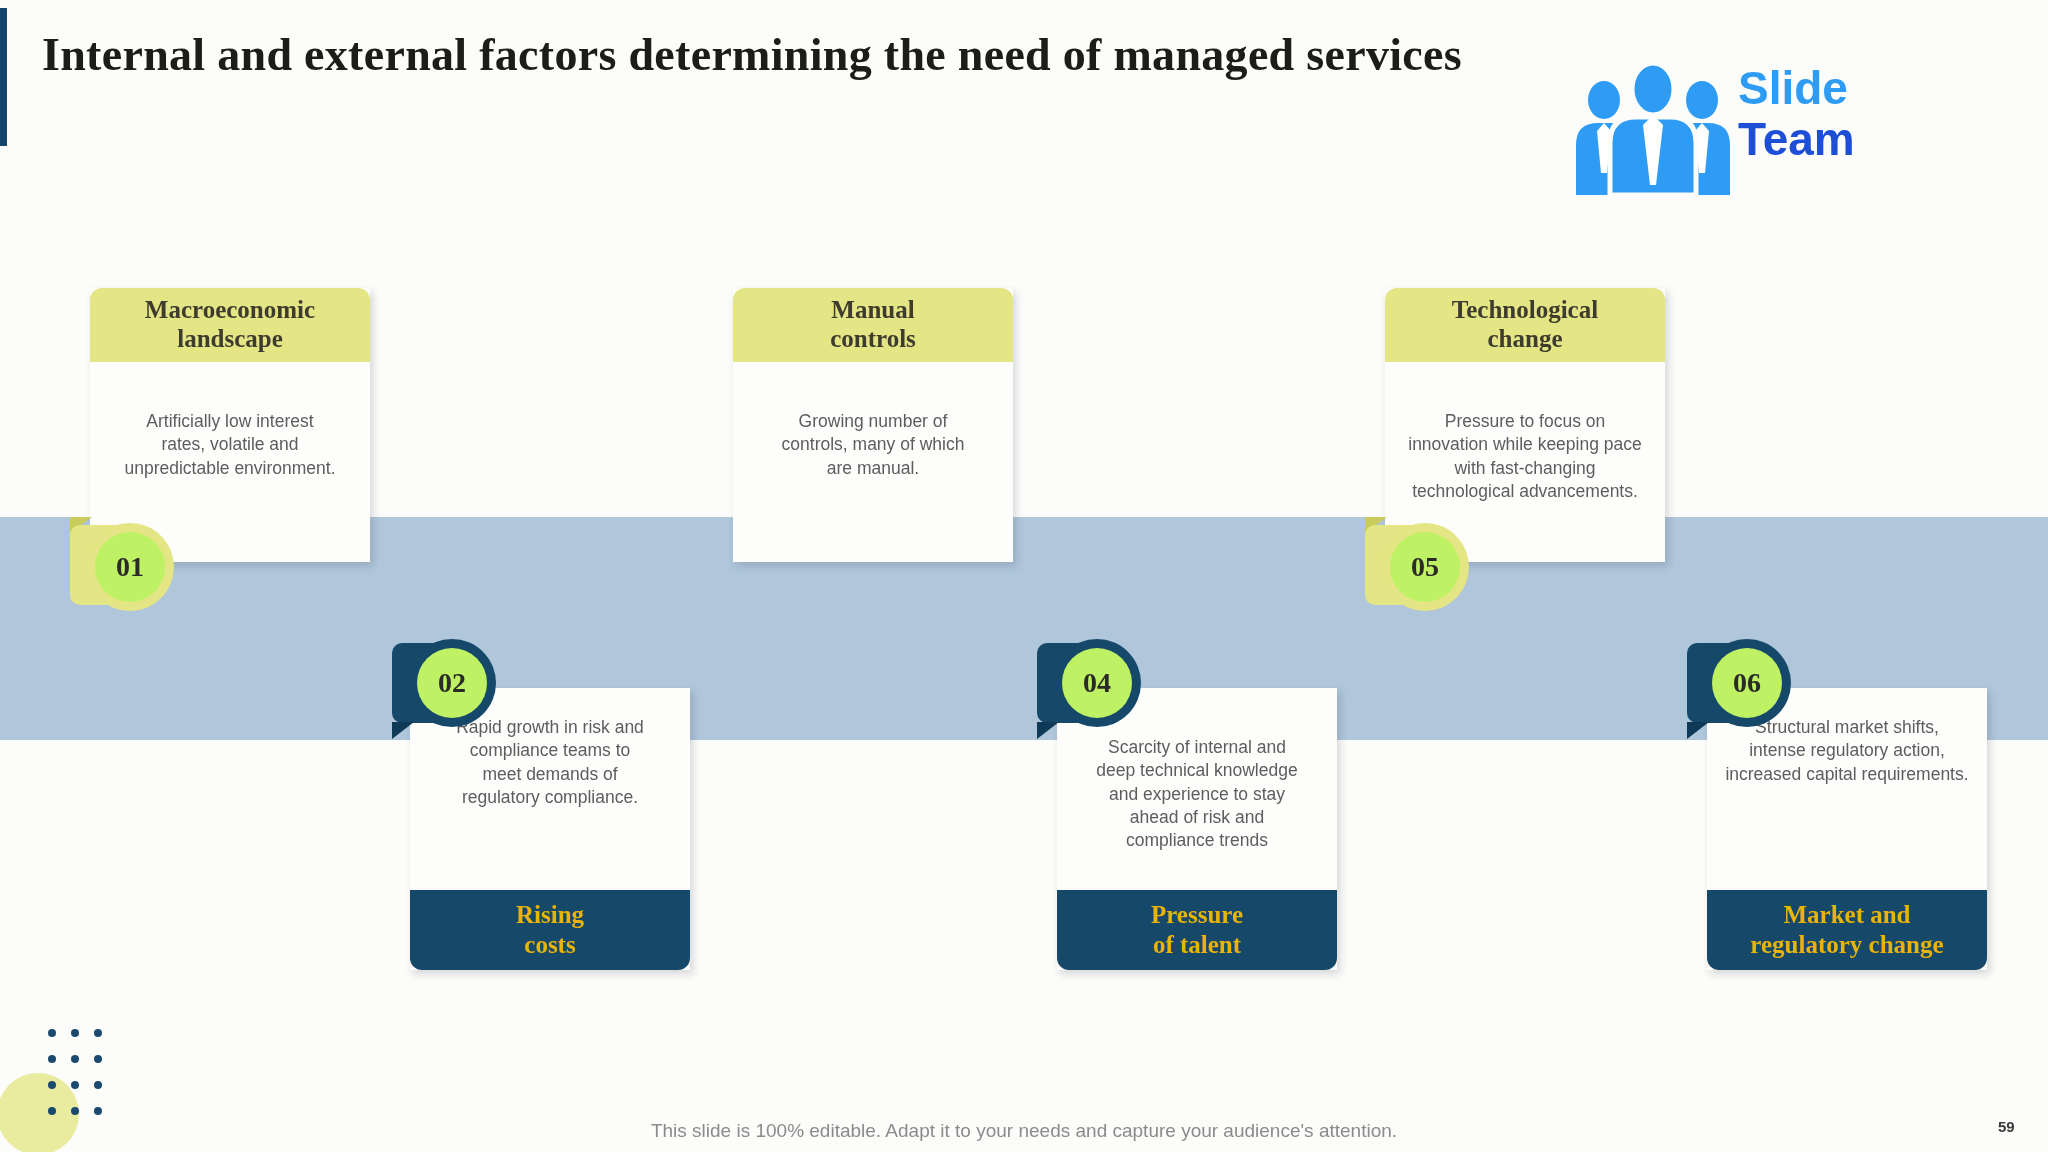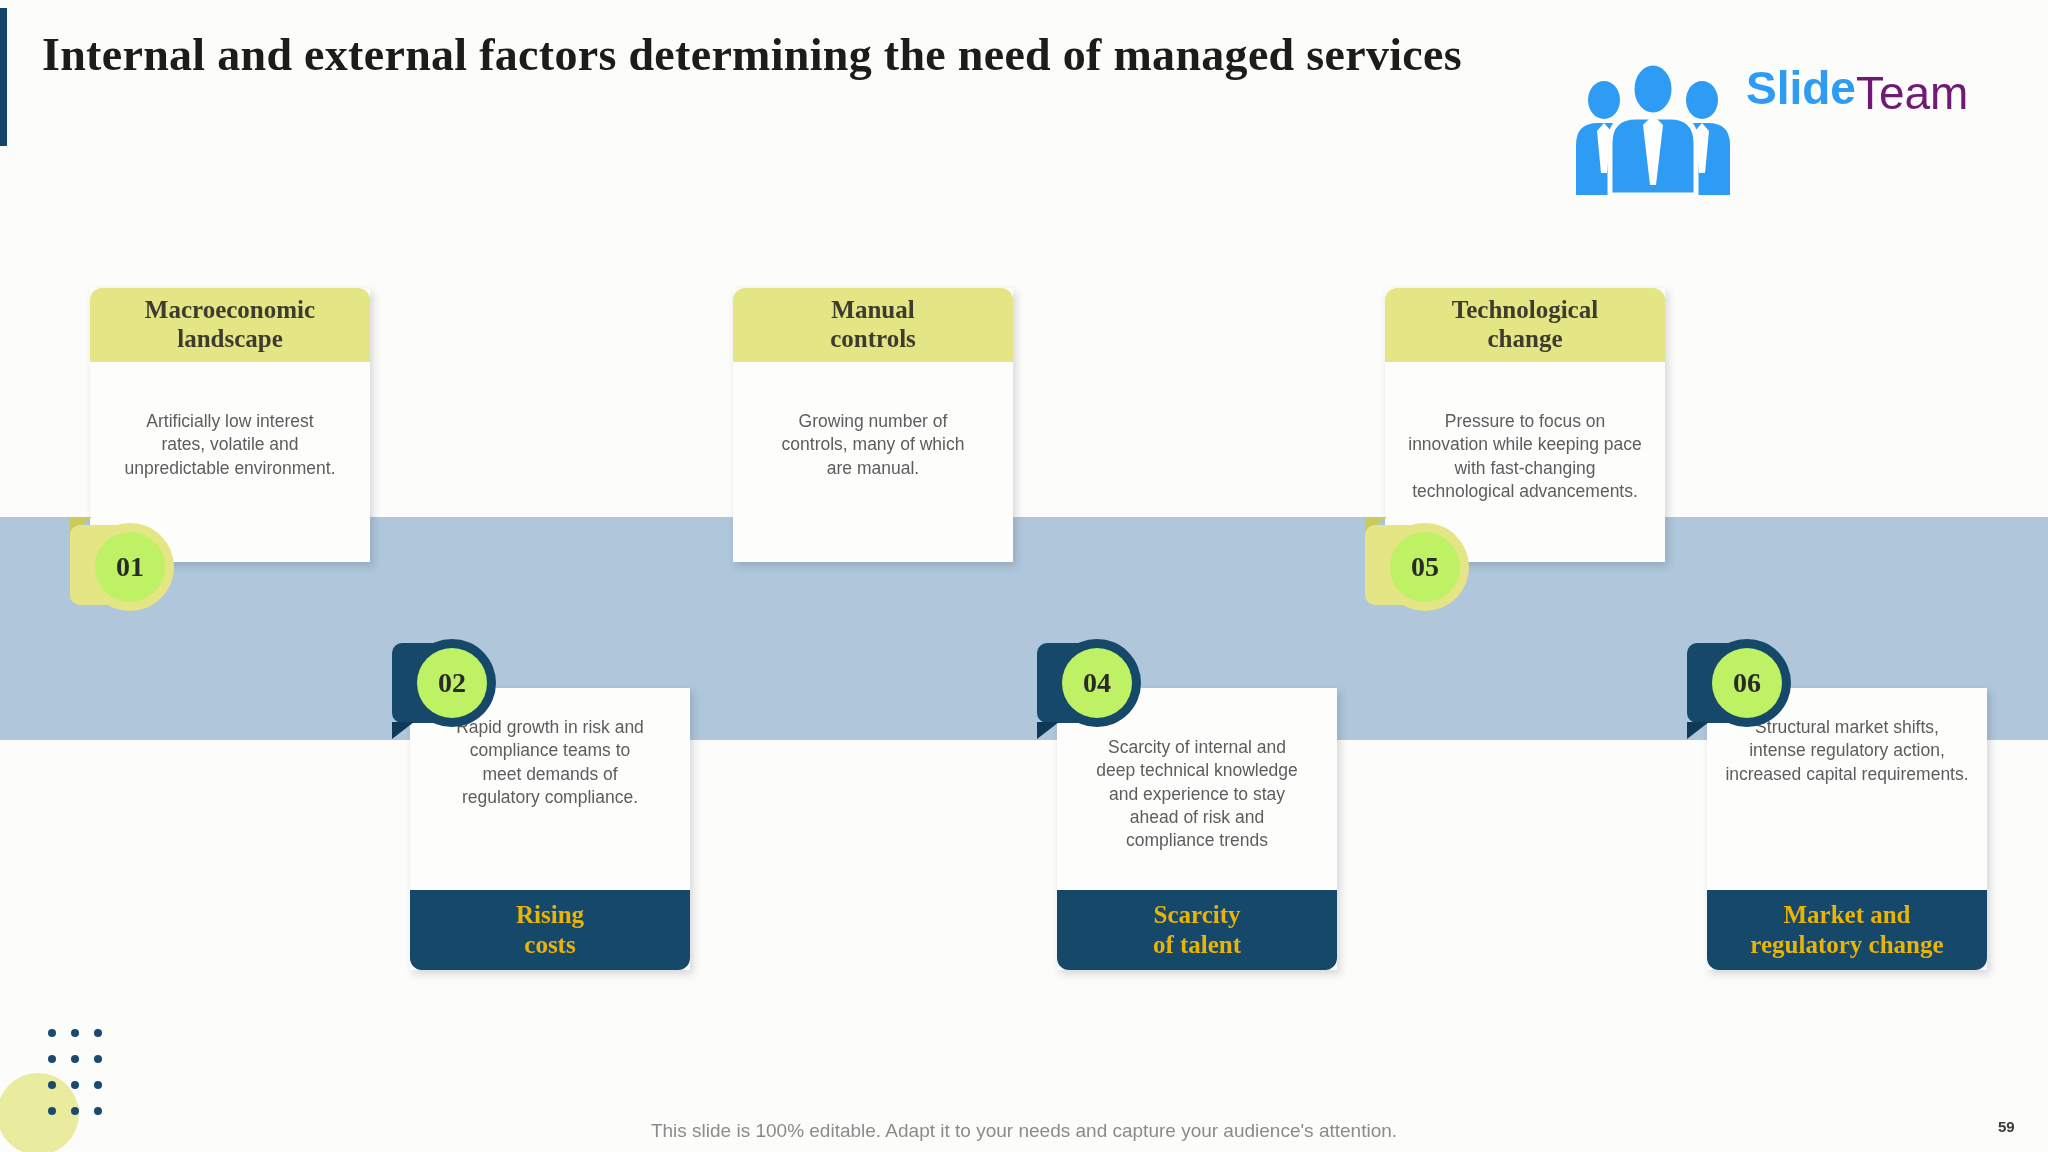--- a/index.html
+++ b/index.html
@@ -8,23 +8,23 @@
   .slide{position:relative;width:2048px;height:1152px;background:#fcfcfa;overflow:hidden}
 
   
   .accent-bar{position:absolute;left:0;top:8px;width:7px;height:138px;background:#14456a}
   .title{position:absolute;left:42px;top:28px;width:1920px;font-family:"Liberation Serif",serif;
          font-size:46px;color:#1c1c1a;letter-spacing:.3px;z-index:1}
 
   
   .logo{position:absolute;left:1568px;top:55px;width:340px;height:140px;display:flex;z-index:2}
   .logo svg{flex:0 0 auto}
-  .logo-text{display:flex;flex-direction:row;margin-left:8px;padding-top:10px}
+  .logo-text{display:flex;flex-direction:column;margin-left:0;padding-top:10px}
   .logo-slide{font-size:46px;font-weight:bold;color:#2e9cf4;line-height:1.0}
-  .logo-team{font-size:46px;font-weight:normal;color:#701a75;line-height:1.25}
+  .logo-team{font-size:46px;font-weight:bold;color:#1d4ed8;line-height:1.25}
 
   
   .band{position:absolute;left:0;top:517px;width:2048px;height:223px;background:#afc6db}
 
   
   .card{position:absolute;width:280px;box-shadow:3px 4px 8px rgba(40,50,60,.18);z-index:3}
   .card-top{top:288px}
   .card-bottom{top:688px}
   .card-header{height:74px;background:#e4e584;border-radius:12px 12px 0 0;display:flex;align-items:center;
       justify-content:center;text-align:center;font-family:"Liberation Serif",serif;font-weight:bold;
@@ -134,21 +134,21 @@
 controls, many of which
 are manual.</div>
   </section>
 
   <section class="card card-bottom" style="left:1057px">
     <div class="card-body" style="padding-top:48px">Scarcity of internal and
 deep technical knowledge
 and experience to stay
 ahead of risk and
 compliance trends</div>
-    <footer class="card-footer">Scarcity
+    <footer class="card-footer">Pressure
 of talent</footer>
   </section>
   <div class="badge badge-navy" style="left:1037px">
     <i class="sq"></i>
     <i class="fold"></i>
     <i class="ring"></i>
     <b class="num">04</b>
   </div>
 
   <section class="card card-top" style="left:1385px">

